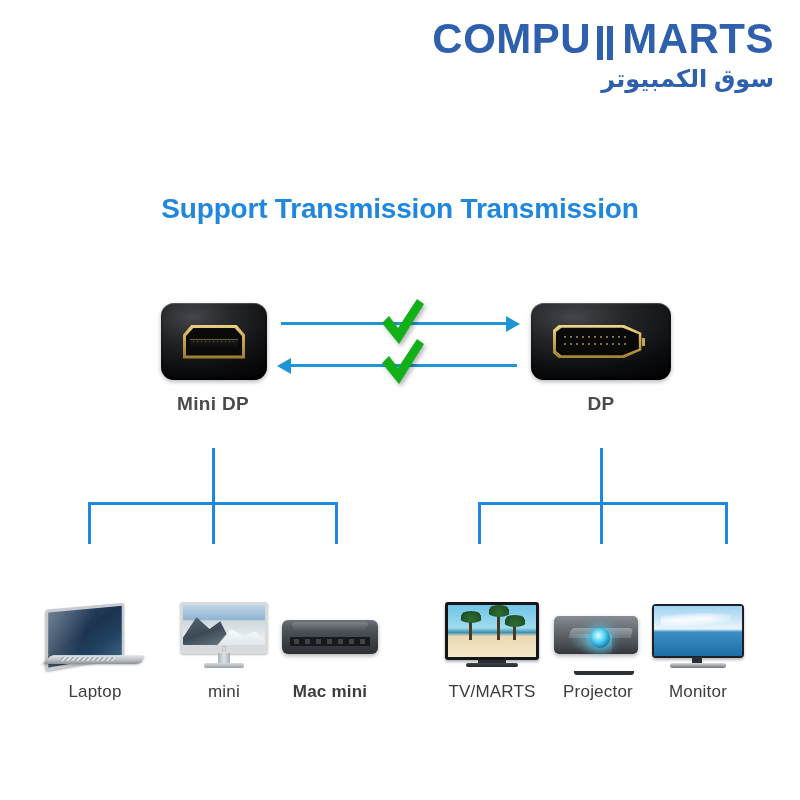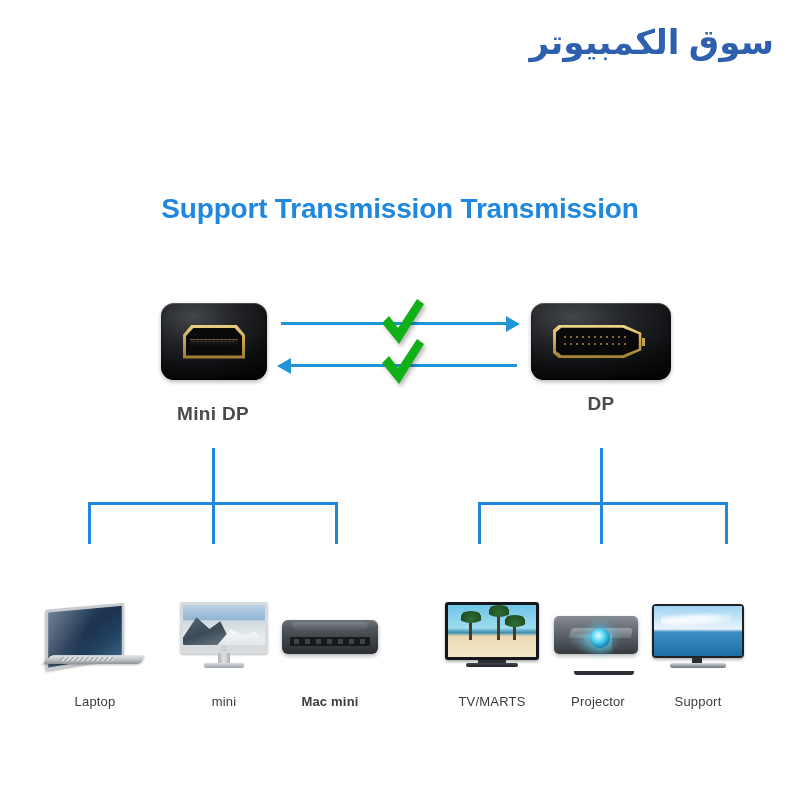--- a/index.html
+++ b/index.html
@@ -47,21 +47,21 @@
     display: inline-block;
     width: 6px;
     height: 34px;
     background: #2e60ad;
     margin-right: 4px;
     vertical-align: middle;
   }
   .brand-bars i:last-child { margin-right: 0; }
   .brand-ar {
     margin-top: 7px;
-    font-size: 34px;
+    font-size: 24px;
     font-weight: bold;
     color: #2e60ad;
     direction: rtl;
     unicode-bidi: bidi-override;
     letter-spacing: 0px;
     white-space: nowrap;
     text-align: right;
   }
 
   
@@ -170,21 +170,21 @@
   }
 
   .conn-label {
     position: absolute;
     text-align: center;
     font-size: 19px;
     font-weight: bold;
     color: #4a4a4a;
     letter-spacing: 0.3px;
   }
-  .label-minidp { left: 133px; top: 403px; width: 160px; }
+  .label-minidp { left: 133px; top: 393px; width: 160px; }
   .label-dp     { left: 521px; top: 393px; width: 160px; }
 
   
   .arrow-line {
     position: absolute;
     height: 3px;
     background: #1f95d8;
   }
   .arrow-top    { left: 281px; top: 322px; width: 236px; }
   .arrow-bottom { left: 281px; top: 364px; width: 236px; }
@@ -226,22 +226,22 @@
   .device {
     position: absolute;
     text-align: center;
   }
   .device-art {
     position: relative;
     margin: 0 auto;
     height: 78px;
   }
   .device-label {
-    margin-top: 18px;
-    font-size: 13px;
+    margin-top: 6px;
+    font-size: 17px;
     color: #3c3c3c;
     letter-spacing: 0.2px;
     white-space: nowrap;
   }
 
   
   .laptop { width: 112px; }
   .laptop .screen {
     position: absolute;
     left: 6px; top: 8px;
@@ -491,20 +491,25 @@
     left: 24px; top: 65px;
     width: 56px; height: 5px;
     border-radius: 3px;
     background: linear-gradient(180deg,#d9dde1 0%, #9aa0a6 55%, #6f757b 100%);
   }
 </style>
 </head>
 <body>
 
 <div class="brand">
+  <div class="brand-top">
+    <span class="brand-word">COMPU</span>
+    <span class="brand-bars"><i></i><i></i></span>
+    <span class="brand-word">MARTS</span>
+  </div>
   <div class="brand-ar">سوق الكمبيوتر</div>
 </div>
 
 <div class="page-title">Support Transmission Transmission</div>
 
 <div class="conn conn-minidp">
   <div class="port-mini">
     <div class="shell"></div>
     <div class="inner"></div>
     <div class="slot"></div>
@@ -612,14 +617,14 @@
 </div>
 
 <div class="device" style="left:646px; top:598px; width:104px;">
   <div class="device-art monitor">
     <div class="frame">
       <div class="pic"></div>
     </div>
     <div class="neck"></div>
     <div class="foot"></div>
   </div>
-  <div class="device-label">Support</div>
+  <div class="device-label">Monitor</div>
 </div>
 
 </body></html>

